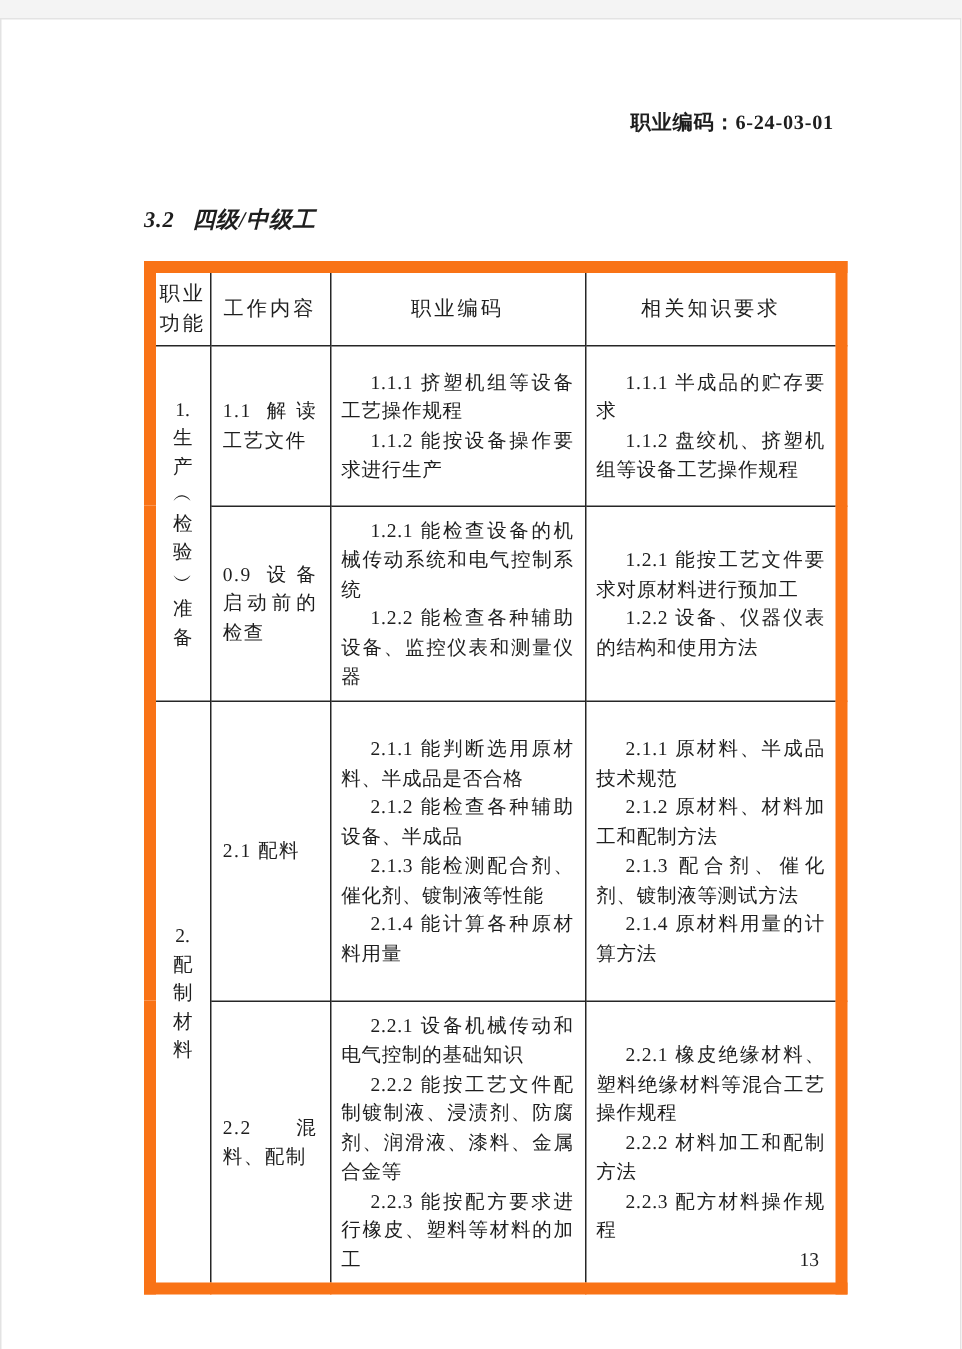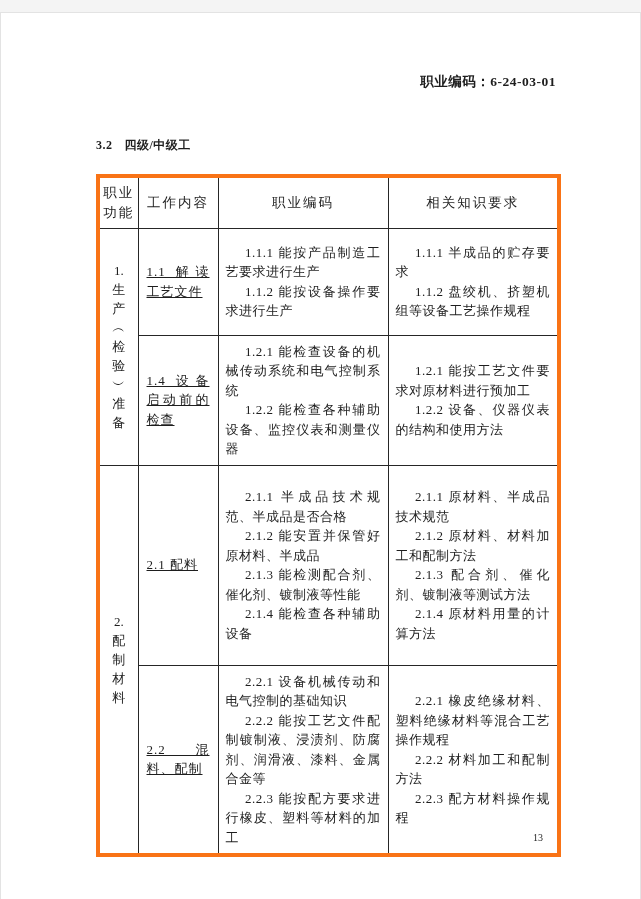--- a/index.html
+++ b/index.html
@@ -25,33 +25,34 @@
     right: 84px;
     font-size: 13.5px;
     font-weight: bold;
     letter-spacing: 0.5px;
     white-space: nowrap;
   }
   .heading {
     position: absolute;
     top: 124px;
     left: 95px;
-    font-size: 12px;
+    font-size: 15px;
     font-weight: bold;
     letter-spacing: 0.5px;
+    font-style: italic;
   }
   .heading .sec-num { margin-right: 12px; }
   table.std-table {
     position: absolute;
     top: 161px;
     left: 95px;
     width: 461px;
     border-collapse: collapse;
     table-layout: fixed;
-    border: 4px solid #f97316;
+    border: 8px solid #f97316;
     font-size: 13px;
   }
   .std-table col.c-func { width: 40px; }
   .std-table col.c-work { width: 80px; }
   .std-table col.c-skill { width: 170px; }
   .std-table col.c-know { width: 171px; }
   .std-table th, .std-table td {
     border: 1px solid #262626;
     vertical-align: middle;
     box-sizing: border-box;
@@ -75,38 +76,37 @@
     white-space: pre-line;
     line-height: 19px;
     font-size: 13px;
     padding: 4px 0;
   }
   td.work-cell {
     text-align: justify;
     padding: 14px 8px;
     line-height: 19.5px;
     letter-spacing: 1px;
-    text-decoration: underline;
   }
   td.req-cell {
     padding: 6px 7px;
     vertical-align: middle;
   }
   td.req-cell p {
     margin: 0;
     text-indent: 1.5em;
     text-align: justify;
     line-height: 19.5px;
     letter-spacing: 0.5px;
   }
   .page-num {
     position: absolute;
     top: 819px;
     left: 532px;
-    font-size: 10px;
+    font-size: 13px;
   }
 </style>
 </head>
 <body>
 
 <div class="page">
 
   <div class="doc-code">职业编码：6-24-03-01</div>
 
   <div class="heading">
@@ -135,51 +135,51 @@
 生
 产
 ︵
 检
 验
 ︶
 准
 备</td>
         <td class="work-cell">1.1 解读工艺文件</td>
         <td class="req-cell">
-          <p>1.1.1 能按产品制造工艺要求进行生产</p>
+          <p>1.1.1 挤塑机组等设备工艺操作规程</p>
           <p>1.1.2 能按设备操作要求进行生产</p>
         </td>
         <td class="req-cell">
           <p>1.1.1 半成品的贮存要求</p>
           <p>1.1.2 盘绞机、挤塑机组等设备工艺操作规程</p>
         </td>
       </tr>
       <tr class="row-1-2">
-        <td class="work-cell">1.4 设备启动前的检查</td>
+        <td class="work-cell">0.9 设备启动前的检查</td>
         <td class="req-cell">
           <p>1.2.1 能检查设备的机械传动系统和电气控制系统</p>
           <p>1.2.2 能检查各种辅助设备、监控仪表和测量仪器</p>
         </td>
         <td class="req-cell">
           <p>1.2.1 能按工艺文件要求对原材料进行预加工</p>
           <p>1.2.2 设备、仪器仪表的结构和使用方法</p>
         </td>
       </tr>
       <tr class="row-2-1">
         <td class="func-cell" rowspan="2">2.
 配
 制
 材
 料</td>
         <td class="work-cell">2.1 配料</td>
         <td class="req-cell">
-          <p>2.1.1 半成品技术规范、半成品是否合格</p>
-          <p>2.1.2 能安置并保管好原材料、半成品</p>
+          <p>2.1.1 能判断选用原材料、半成品是否合格</p>
+          <p>2.1.2 能检查各种辅助设备、半成品</p>
           <p>2.1.3 能检测配合剂、催化剂、镀制液等性能</p>
-          <p>2.1.4 能检查各种辅助设备</p>
+          <p>2.1.4 能计算各种原材料用量</p>
         </td>
         <td class="req-cell">
           <p>2.1.1 原材料、半成品技术规范</p>
           <p>2.1.2 原材料、材料加工和配制方法</p>
           <p>2.1.3 配合剂、催化剂、镀制液等测试方法</p>
           <p>2.1.4 原材料用量的计算方法</p>
         </td>
       </tr>
       <tr class="row-2-2">
         <td class="work-cell">2.2 混料、配制</td>

